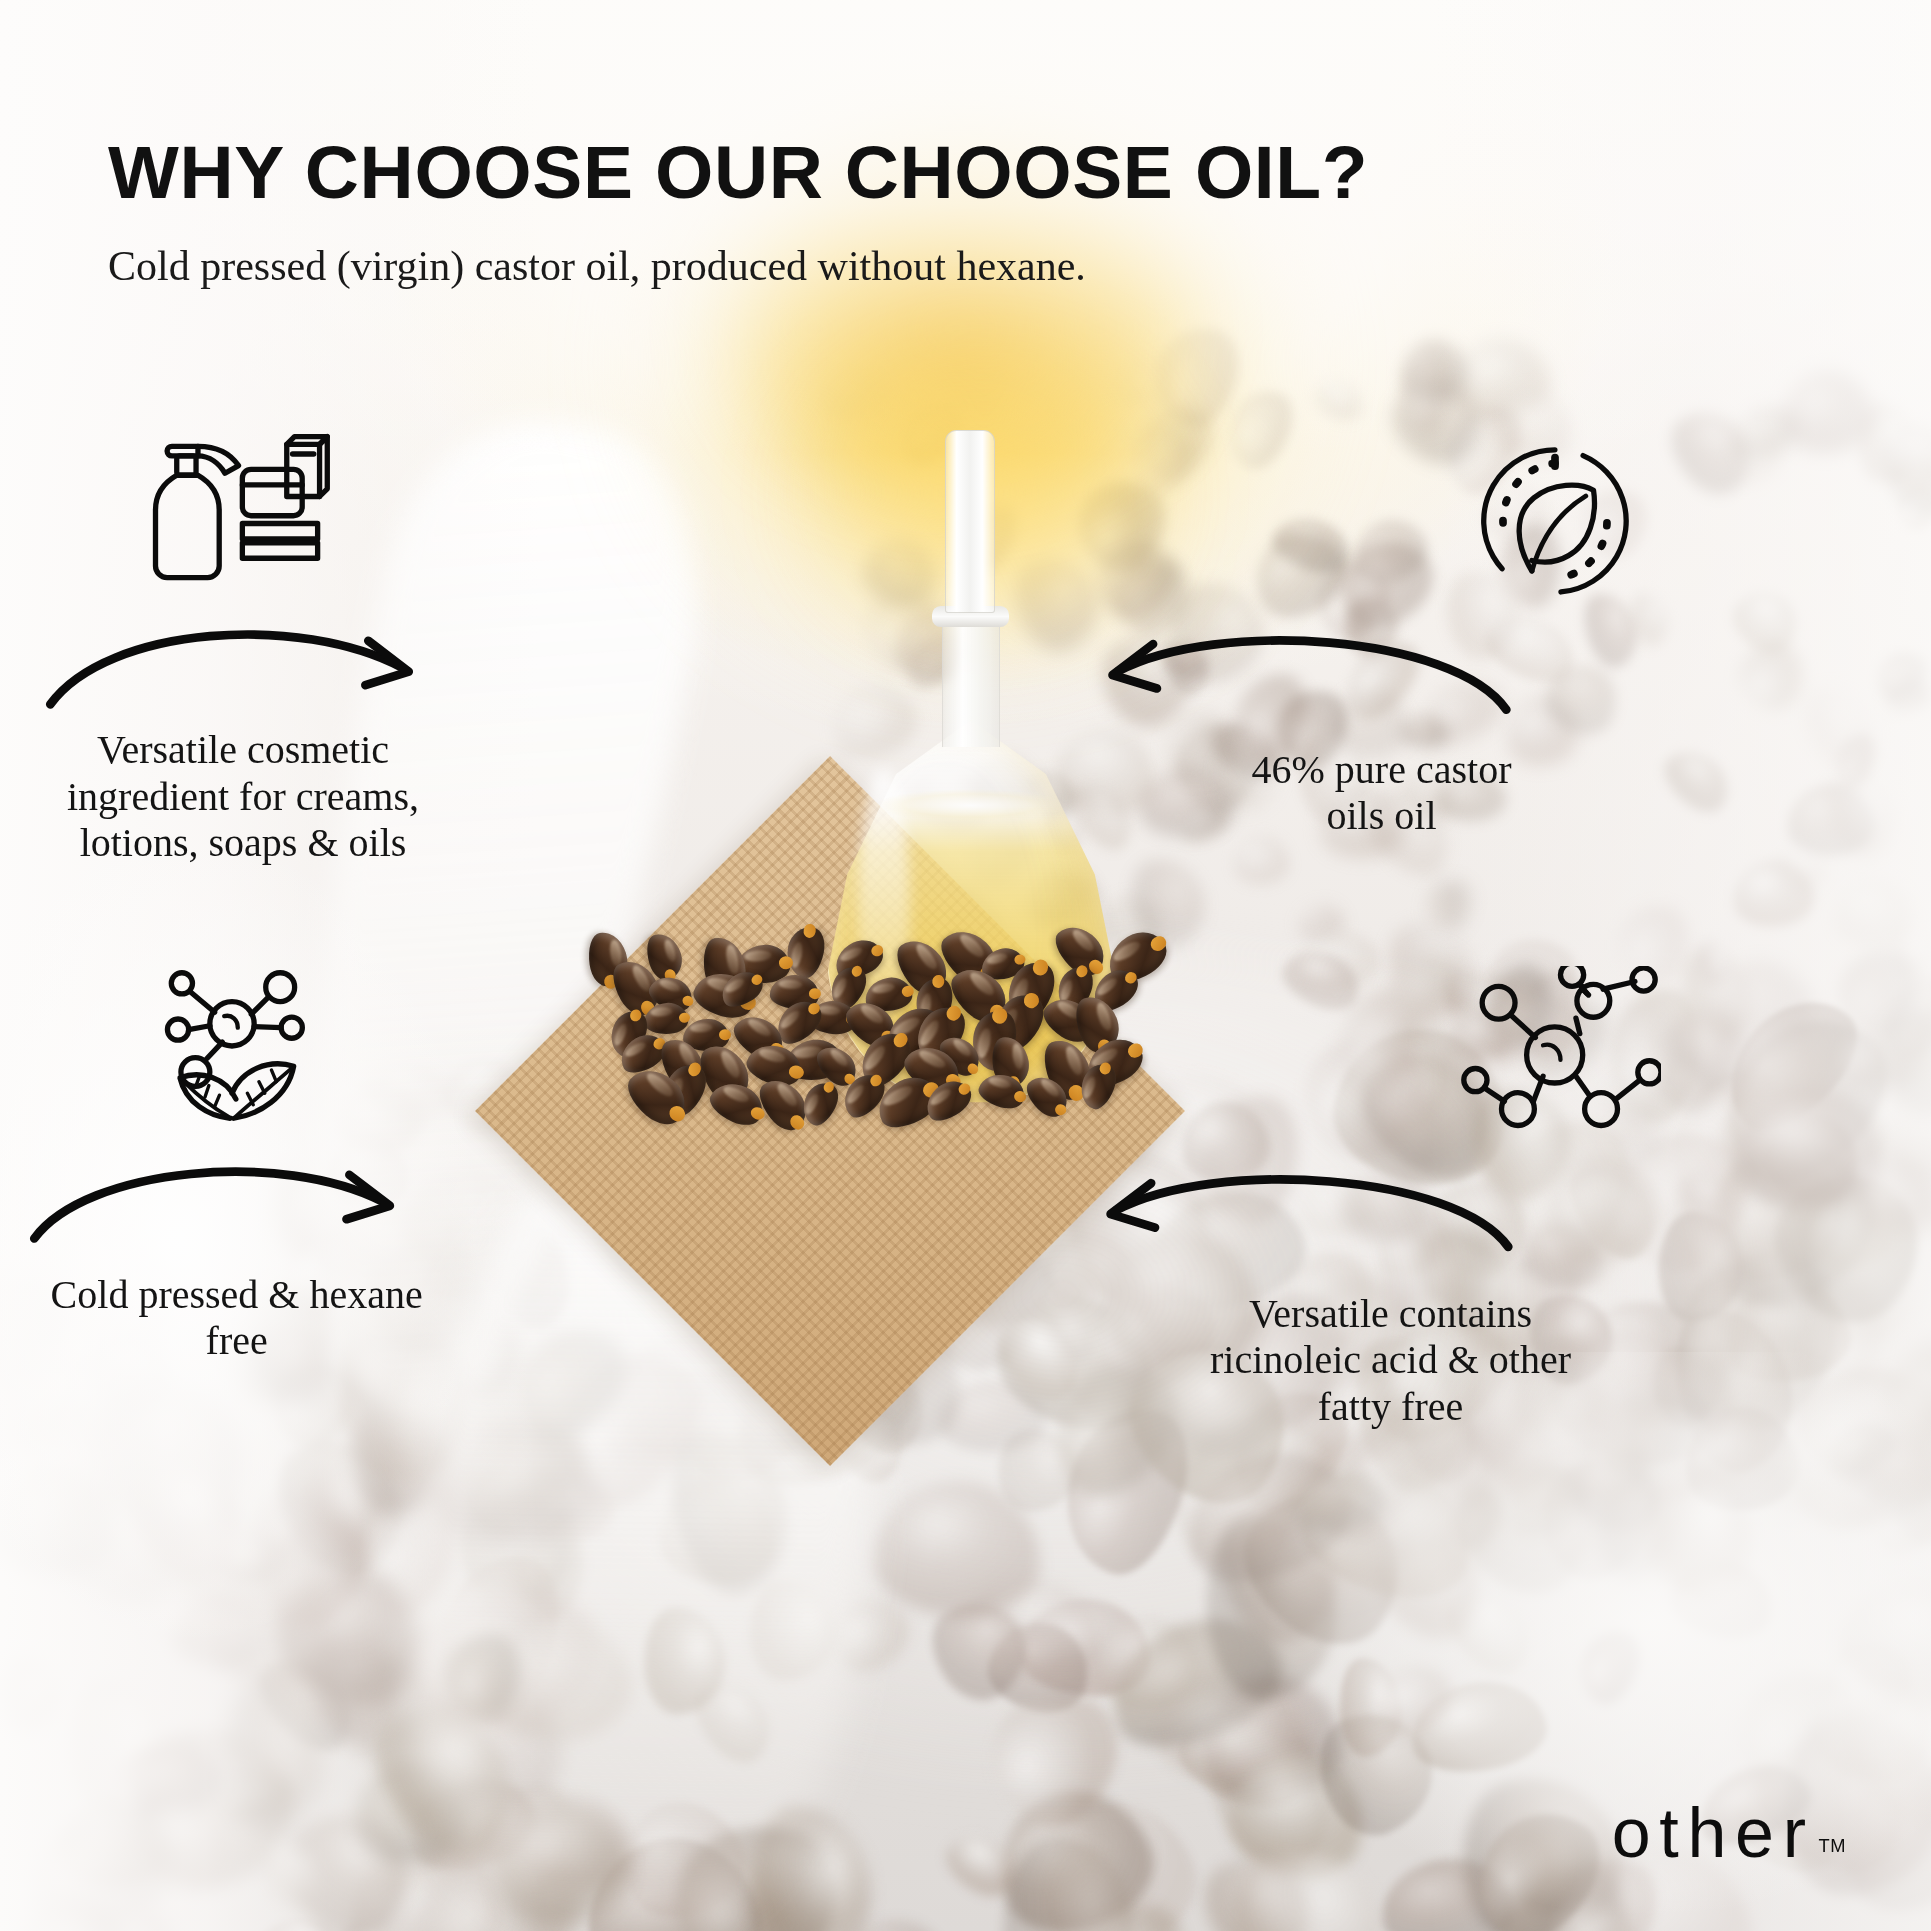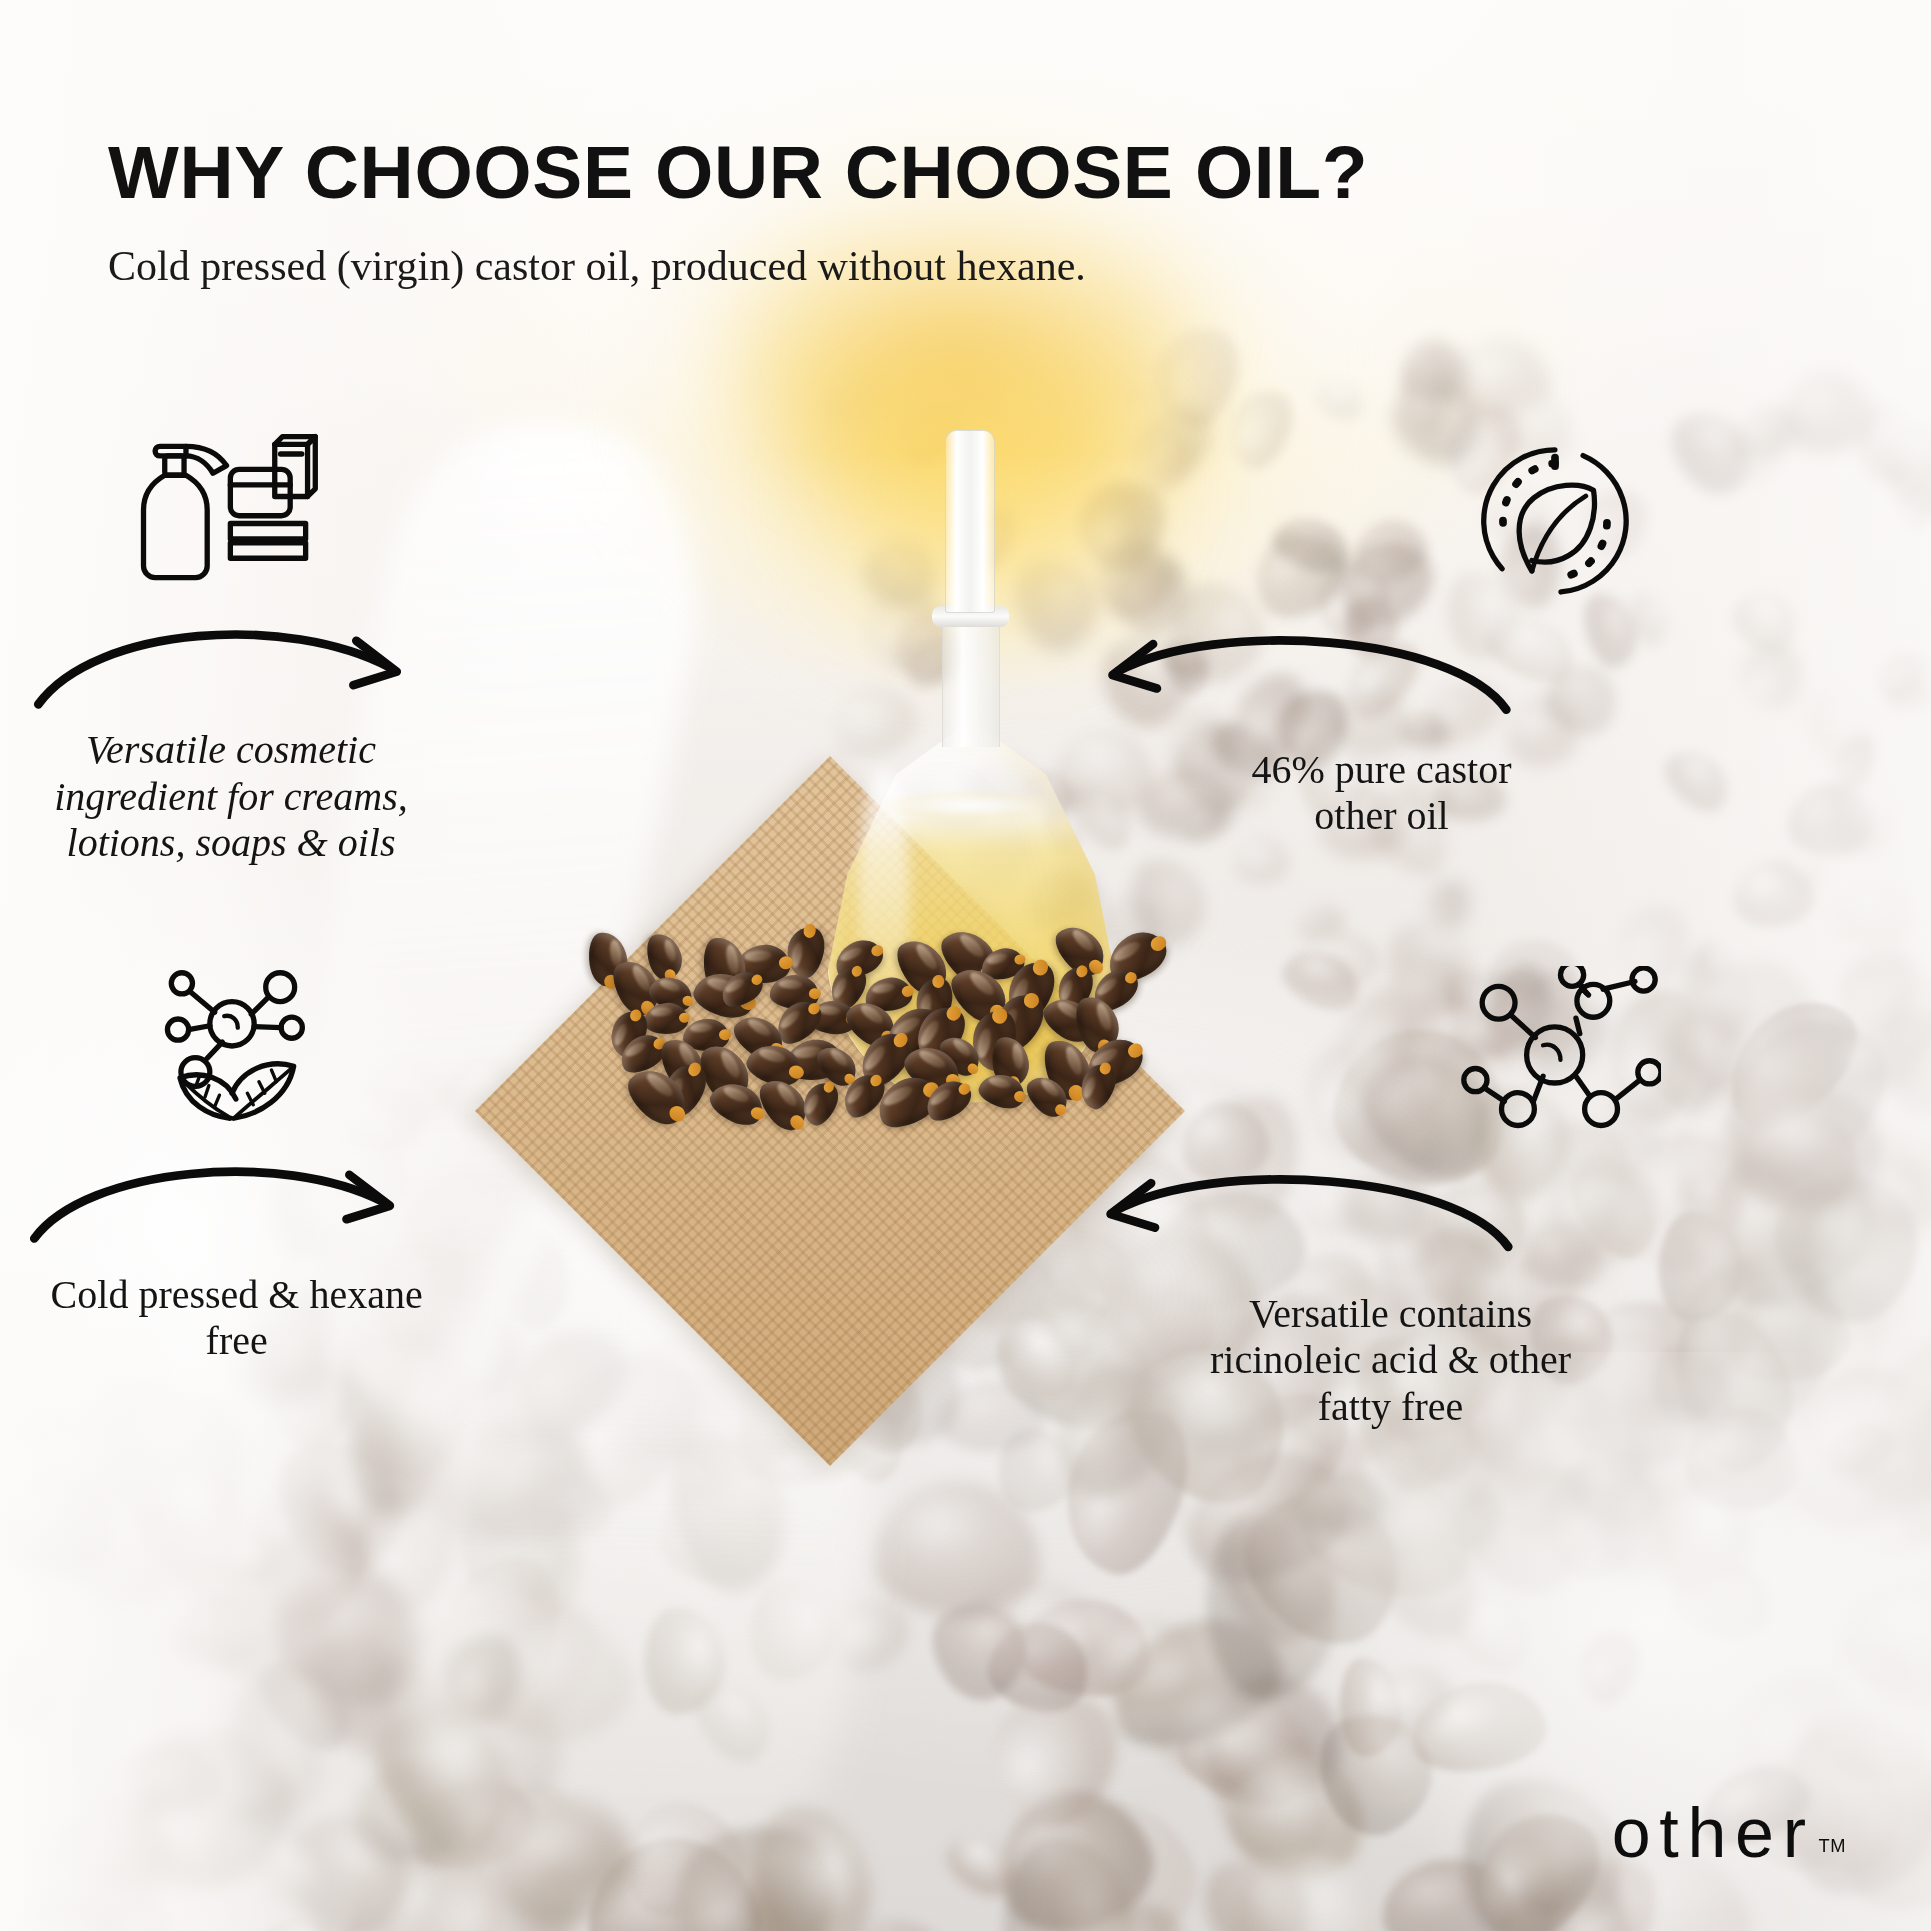--- a/index.html
+++ b/index.html
@@ -207,21 +207,21 @@
   .feature { position:absolute; z-index:45; }
   .feature .ftext {
     font-family:"Liberation Serif", serif;
     font-size:40px;
     line-height:1.16;
     color:#141414;
     text-align:center;
   }
   .icon-wrap { display:block; }
 
-  .f-topleft   { left:4px;   top:425px;  width:454px;font-style:italic; }
+  .f-topleft   { left:16px;   top:425px;  width:454px; }
   .f-botleft   { left:9.7px;   top:966px; width:454px; }
   .f-topright  { left:1072px; top:444px;  width:830px; }
   .f-botright  { left:1072px; top:966px; width:830px; }
 
   .arrow-svg { display:block; }
 
   .logo {
     position:absolute; right:85px; bottom:66px; z-index:60;
     font-family:"Liberation Sans", sans-serif;
     color:#0d0d0d;
@@ -1000,21 +1000,21 @@
       </svg>
     </div>
     <div style="margin:15.4px 0 13.5px 0;">
       <svg class="arrow-svg" width="444" height="116" viewBox="0 0 460 120" fill="none" stroke="#0b0b0b" stroke-width="9" stroke-linecap="round" stroke-linejoin="round">
         <path d="M450 96 C396 18, 150 2, 48 56"></path>
         <path d="M84 28 L42 60 L88 74"></path>
       </svg>
     </div>
     <div class="ftext" style="width:541px; margin-left:39px;">
       <div>46% pure castor</div>
-      <div>other oil</div>
+      <div>oils oil</div>
     </div>
   </div>
 
   <div class="feature f-botright">
     <div class="icon-wrap" style="margin-left:386px;">
       <svg width="203" height="174" viewBox="0 0 210 180" fill="none" stroke="#0b0b0b" stroke-width="5.5" stroke-linecap="round" stroke-linejoin="round">
         <circle cx="100" cy="92" r="29"></circle>
         <path d="M88 82 c10 -3 18 5 18 15" stroke-width="4.5"></path>
         <circle cx="42" cy="38" r="17"></circle>
         <circle cx="140" cy="36" r="17"></circle>

